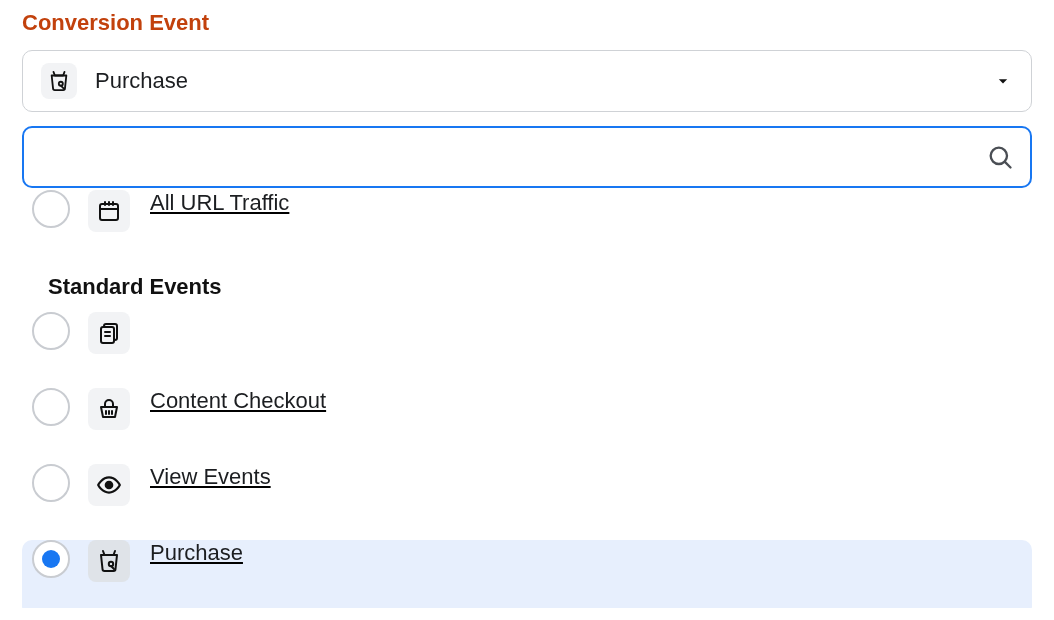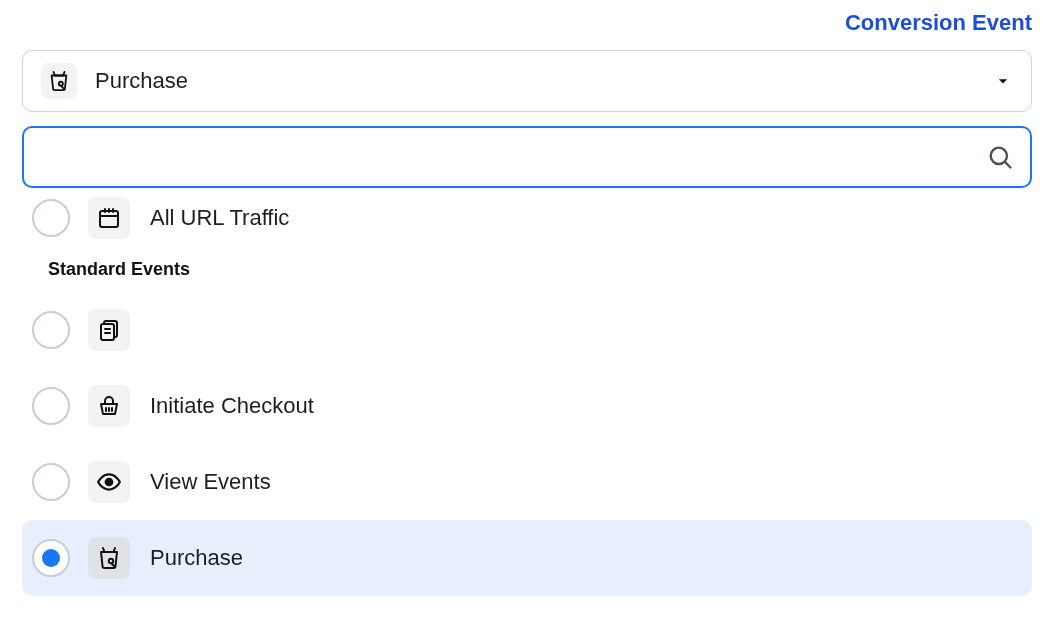--- a/index.html
+++ b/index.html
@@ -11,24 +11,23 @@
       font-family: -apple-system, BlinkMacSystemFont, "Segoe UI", Helvetica, Arial, sans-serif;
       background: #fff;
       width: 1054px;
       height: 620px;
       overflow: hidden;
       padding: 0 22px;
     }
     .label {
       font-size: 22px;
       font-weight: 600;
-      color: #1d4ed8;
+      color: #c2410c;
       margin-top: 10px;
       margin-bottom: 14px;
-      text-align: right;
     }
     .select-trigger {
       width: 100%;
       height: 62px;
       border: 1px solid #cfd2d6;
       border-radius: 10px;
       display: flex;
       align-items: center;
       padding: 0 18px;
       cursor: pointer;
@@ -77,25 +76,25 @@
       background: transparent;
     }
     .dropdown-panel {
       width: 100%;
       padding-top: 2px;
       overflow: hidden;
       height: 420px;
     }
     .option {
       display: flex;
-      align-items: center;
       height: 76px;
       padding: 0 10px;
       border-radius: 10px;
       cursor: pointer;
+      text-decoration: underline;
     }
     .option .radio {
       width: 38px;
       height: 38px;
       border-radius: 50%;
       border: 2px solid #c9ccd1;
       background: #fff;
       margin-right: 18px;
       flex-shrink: 0;
       display: flex;
@@ -111,24 +110,24 @@
       height: 18px;
       border-radius: 50%;
       background: #1877f2;
     }
     .option .olabel {
       margin-left: 20px;
       font-size: 22px;
       color: #1c1e21;
     }
     .group-heading {
-      font-size: 18px;
+      font-size: 22px;
       font-weight: 700;
       color: #111;
-      margin: 13px 0 12px 26px;
+      margin: 28px 0 12px 26px;
     }
     .icon-pill.highlight {
       background: #dfe3e8;
     }
     svg { display: block; }
   </style>
 </head>
 <body>
 
 <div class="label">Conversion Event</div>
@@ -194,21 +193,21 @@
     <span class="radio"></span>
     <span class="icon-pill">
       <svg width="24" height="24" viewBox="0 0 24 24" fill="none" stroke="#111" stroke-width="2" stroke-linecap="round" stroke-linejoin="round">
         <path d="M4 10h16l-2 10H6L4 10z"></path>
         <path d="M8 10V7a4 4 0 0 1 8 0v3"></path>
         <line x1="9" y1="14" x2="9" y2="17"></line>
         <line x1="12" y1="14" x2="12" y2="17"></line>
         <line x1="15" y1="14" x2="15" y2="17"></line>
       </svg>
     </span>
-    <span class="olabel">Initiate Checkout</span>
+    <span class="olabel">Content Checkout</span>
   </div>
 
   <div class="option">
     <span class="radio"></span>
     <span class="icon-pill">
       <svg width="26" height="26" viewBox="0 0 24 24" fill="none" stroke="#111" stroke-width="2" stroke-linecap="round" stroke-linejoin="round">
         <path d="M2 12s3.5-7 10-7 10 7 10 7-3.5 7-10 7S2 12 2 12z"></path>
         <circle cx="12" cy="12" r="3" fill="#111"></circle>
       </svg>
     </span>

